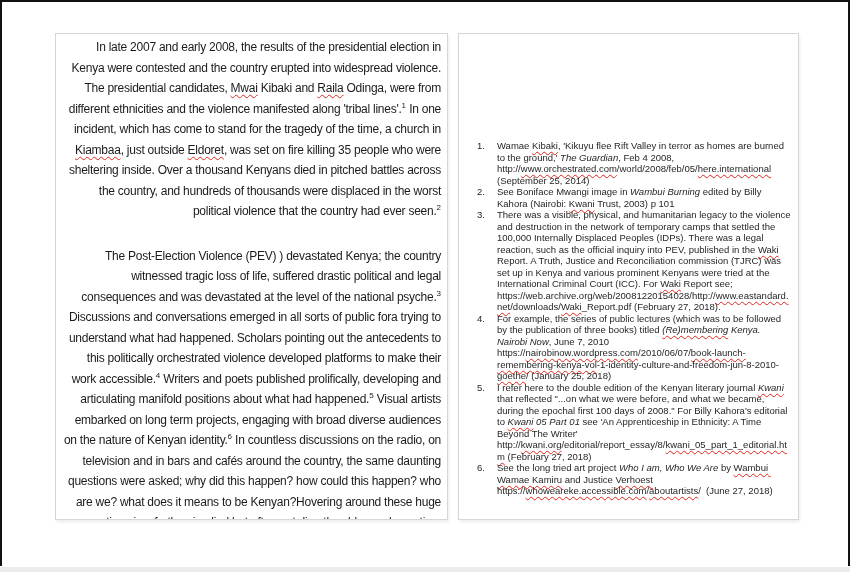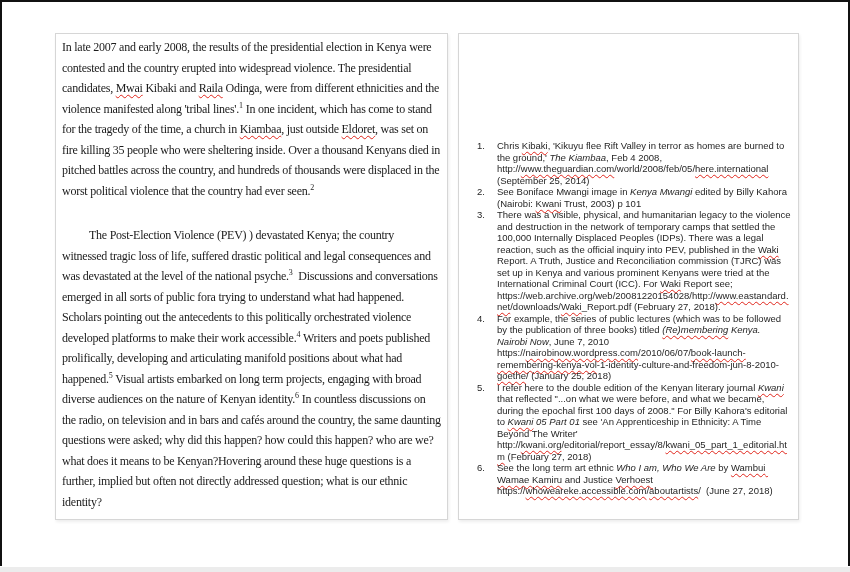--- a/index.html
+++ b/index.html
@@ -40,26 +40,27 @@
   }
   .page-left {
     left: 55px; width: 393px;
     padding: 3px 6px 0 6px;
   }
   .page-right {
     left: 458px; width: 341px;
     padding: 106px 5px 0 18px;
   }
   .body-text {
-    font-family: Liberation Serif, serif;
+    font-family: Liberation Sans, sans-serif;
     font-size: 12px;
     line-height: 20.5px;
     letter-spacing: -0.25px;
     color: var(--ink, #1b1b1b);
     white-space: pre-wrap;
+    text-align: right;
   }
   .para.indent { text-indent: 27px; margin-top: 24px; }
   sup.fn-ref {
     font-size: 8px;
     vertical-align: super;
     line-height: 0;
     letter-spacing: 0;
   }
   .footnote {
     display: flex;
@@ -87,39 +88,39 @@
   <div class="outer-frame"></div>
 
   <div class="page page-left">
     <div class="body-text" id="left-paragraphs"><div class="para"><span>In late 2007 and early 2008, the results of the presidential election in Kenya were contested and the country erupted into widespread violence. The presidential candidates, </span><span class="sq">Mwai</span><span> Kibaki and </span><span class="sq">Raila</span><span> Odinga, were from different ethnicities and the violence manifested along 'tribal lines'.</span><sup class="fn-ref">1</sup><span> In one incident, which has come to stand for the tragedy of the time, a church in </span><span class="sq">Kiambaa</span><span>, just outside </span><span class="sq">Eldoret</span><span>, was set on fire killing 35 people who were sheltering inside. Over a thousand Kenyans died in pitched battles across the country, and hundreds of thousands were displaced in the worst political violence that the country had ever seen.</span><sup class="fn-ref">2</sup></div><div class="para indent"><span>The Post-Election Violence (PEV) ) devastated Kenya; the country witnessed tragic loss of life, suffered drastic political and legal consequences and was devastated at the level of the national psyche.</span><sup class="fn-ref">3</sup><span>  Discussions and conversations emerged in all sorts of public fora trying to understand what had happened. Scholars pointing out the antecedents to this politically orchestrated violence developed platforms to make their work accessible.</span><sup class="fn-ref">4</sup><span> Writers and poets published prolifically, developing and articulating manifold positions about what had happened.</span><sup class="fn-ref">5</sup><span> Visual artists embarked on long term projects, engaging with broad diverse audiences on the nature of Kenyan identity.</span><sup class="fn-ref">6</sup><span> In countless discussions on the radio, on television and in bars and cafés around the country, the same daunting questions were asked; why did this happen? how could this happen? who are we? what does it means to be Kenyan?Hovering around these huge questions is a further, implied but often not directly addressed question; what is our ethnic identity?</span></div></div>
   </div>
 
   <div class="page page-right">
     <div id="footnote-list">
         <div class="footnote">
           <span class="fn-num">1.</span>
-          <div class="fn-text"><span>Chris </span><span class="sq">Kibaki</span><span>, 'Kikuyu flee Rift Valley in terror as homes are burned to the ground,' </span><span class="it">The Kiambaa</span><span>, Feb 4 2008, http://</span><span class="sq">www.theguardian.com</span><span>/world/2008/feb/05/</span><span class="sq">here.international</span><span> (September 25, 2014)</span></div>
+          <div class="fn-text"><span>Wamae </span><span class="sq">Kibaki</span><span>, 'Kikuyu flee Rift Valley in terror as homes are burned to the ground,' </span><span class="it">The Guardian</span><span>, Feb 4 2008, http://</span><span class="sq">www.orchestrated.com</span><span>/world/2008/feb/05/</span><span class="sq">here.international</span><span> (September 25, 2014)</span></div>
         </div>
         <div class="footnote">
           <span class="fn-num">2.</span>
-          <div class="fn-text"><span>See Boniface Mwangi image in </span><span class="it">Kenya Mwangi</span><span> edited by Billy Kahora (Nairobi: </span><span class="sq">Kwani</span><span> Trust, 2003) p 101</span></div>
+          <div class="fn-text"><span>See Boniface Mwangi image in </span><span class="it">Wambui Burning</span><span> edited by Billy Kahora (Nairobi: </span><span class="sq">Kwani</span><span> Trust, 2003) p 101</span></div>
         </div>
         <div class="footnote">
           <span class="fn-num">3.</span>
           <div class="fn-text"><span>There was a visible, physical, and humanitarian legacy to the violence and destruction in the network of temporary camps that settled the 100,000 Internally Displaced Peoples (IDPs). There was a legal reaction, such as the official inquiry into PEV, published in the </span><span class="sq">Waki</span><span> Report. A Truth, Justice and Reconciliation commission (TJRC) was set up in Kenya and various prominent Kenyans were tried at the International Criminal Court (ICC). For </span><span class="sq">Waki</span><span> Report see; https://web.archive.org/web/20081220154028/http://</span><span class="sq">www.eastandard.net</span><span>/downloads/</span><span class="sq">Waki</span><span>_Report.pdf (February 27, 2018).</span></div>
         </div>
         <div class="footnote">
           <span class="fn-num">4.</span>
           <div class="fn-text"><span>For example, the series of public lectures (which was to be followed by the publication of three books) titled </span><span class="it sq">(Re)membering</span><span class="it"> Kenya. Nairobi Now</span><span>, June 7, 2010 https://</span><span class="sq">nairobinow.wordpress.com</span><span>/2010/06/07/</span><span class="sq">book-launch-remembering-kenya-vol</span><span>-1-identity-culture-and-freedom-jun-8-2010-</span><span class="sq">goethe</span><span>/ (January 25, 2018)</span></div>
         </div>
         <div class="footnote">
           <span class="fn-num">5.</span>
           <div class="fn-text"><span>I refer here to the double edition of the Kenyan literary journal </span><span class="it sq">Kwani</span><span> that reflected "...on what we were before, and what we became, during the epochal first 100 days of 2008." For Billy Kahora's editorial to </span><span class="it sq">Kwani</span><span class="it"> 05 Part 01</span><span> see 'An Apprenticeship in Ethnicity: A Time Beyond The Writer' http://</span><span class="sq">kwani.org</span><span>/editorial/report_essay/8/</span><span class="sq">kwani_05_part_1_editorial.htm</span><span> (February 27, 2018)</span></div>
         </div>
         <div class="footnote">
           <span class="fn-num">6.</span>
-          <div class="fn-text"><span>See the long term art ethnic </span><span class="it">Who I am, Who We Are</span><span> by </span><span class="sq">Wambui Wamae Kamiru</span><span> and Justice </span><span class="sq">Verhoest</span><span> https://</span><span class="sq">whoweareke.accessible.com</span><span>/</span><span class="sq">aboutartists</span><span>/  (June 27, 2018)</span></div>
+          <div class="fn-text"><span>See the long tried art project </span><span class="it">Who I am, Who We Are</span><span> by </span><span class="sq">Wambui Wamae Kamiru</span><span> and Justice </span><span class="sq">Verhoest</span><span> https://</span><span class="sq">whoweareke.accessible.com</span><span>/</span><span class="sq">aboutartists</span><span>/  (June 27, 2018)</span></div>
         </div>
       </div>
   </div>
 
   <div class="bottom-strip"></div>
 </div>
 
 </body></html>

